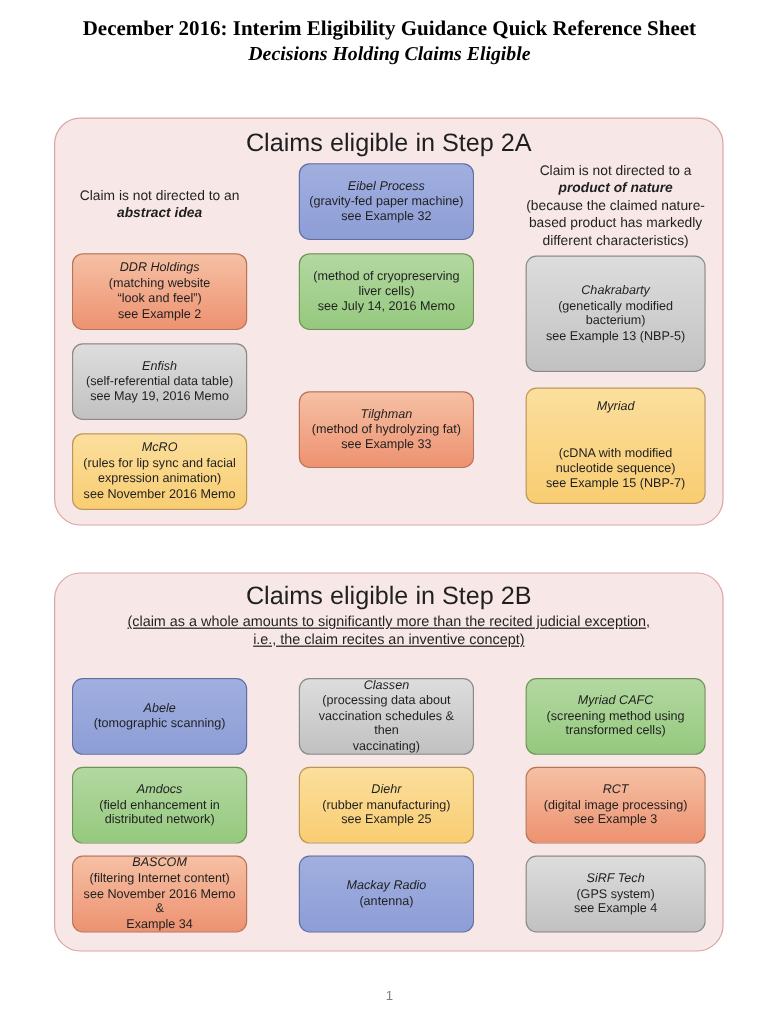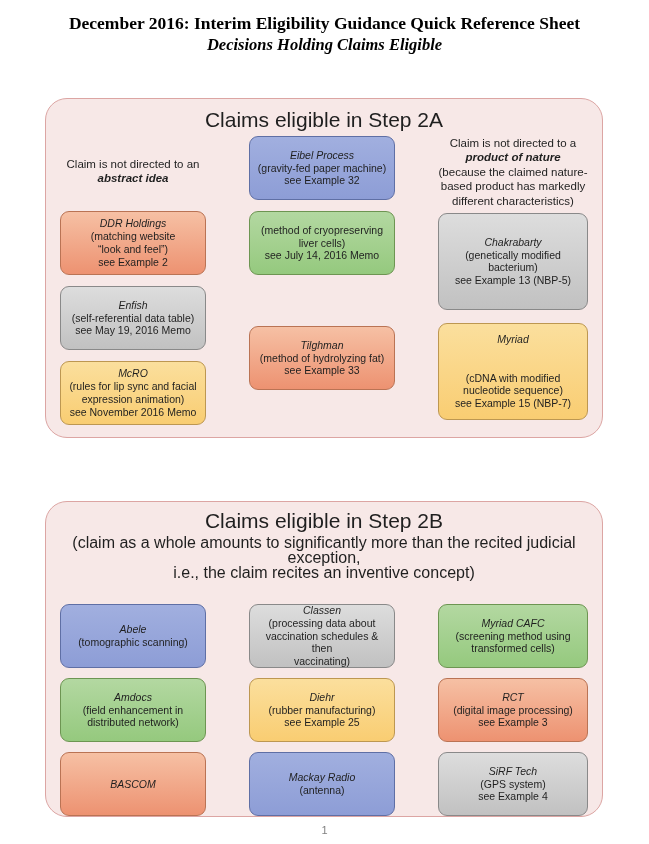--- a/index.html
+++ b/index.html
@@ -6,25 +6,25 @@
   body{background:#ffffff;width:649px;font-family:"Liberation Sans", sans-serif;}
   .sheet{position:relative;width:649px;height:844px;background:#ffffff;overflow:hidden;color:#1f1f1f;}
 
   .doc-title{padding-top:13px;text-align:center;font-family:"Liberation Serif", serif;
              font-weight:bold;font-size:17.5px;line-height:1.25;color:#000;}
   .doc-subtitle{text-align:center;font-family:"Liberation Serif", serif;
                 font-weight:bold;font-style:italic;font-size:16.5px;line-height:1.25;color:#000;}
 
   .panel{position:absolute;left:45px;width:558px;border:1.5px solid;border-radius:22px;box-sizing:border-box;}
   .panel-a{top:98px;height:340px;}
-  .panel-b{top:501px;height:316px;}
+  .panel-b{top:477px;height:316px;}
 
   .panel-title{text-align:center;font-size:21px;line-height:25px;margin-top:0;padding-top:8px;}
   .panel-b .panel-title{padding-top:6px;}
-  .panel-sub{text-align:center;font-size:16px;line-height:15px;white-space:pre-line;margin-top:2px;}
+  .panel-sub{text-align:center;font-size:12px;line-height:15px;white-space:pre-line;margin-top:2px;text-decoration:underline;}
 
   .cols{display:flex;justify-content:space-between;padding:0 14px;margin-top:4px;}
   .panel-b .cols{margin-top:24px;}
   .col{display:flex;flex-direction:column;width:146px;}
   .col.c3{width:150px;}
 
   .col-header{min-height:70px;margin-bottom:5px;display:flex;align-items:center;justify-content:center;
               text-align:center;font-size:11.5px;line-height:1.25;}
   .col.c2 .col-header{margin-left:-24px;margin-right:-24px;}
   .col.c3 .col-header{margin-left:-5px;margin-right:-5px;}
@@ -137,20 +137,23 @@
           <div class="card-name">Abele</div>
           <div class="card-body">(tomographic scanning)</div>
         </div>
         <div class="card" style="background: linear-gradient(rgb(179, 216, 161) 0%, rgb(149, 201, 126) 100%); border-color: rgb(109, 149, 82);">
           <div class="card-name">Amdocs</div>
           <div class="card-body">(field enhancement in
 distributed network)</div>
         </div>
         <div class="card" style="background: linear-gradient(rgb(246, 192, 164) 0%, rgb(237, 146, 113) 100%); border-color: rgb(186, 115, 84);">
           <div class="card-name">BASCOM</div>
+          <div class="card-body">(filtering Internet content)
+see November 2016 Memo &amp;
+Example 34</div>
         </div>
       </div>
 
       <div class="col c2">
         <div class="card" style="background: linear-gradient(rgb(221, 221, 221) 0%, rgb(193, 193, 193) 100%); border-color: rgb(137, 137, 137);">
           <div class="card-name">Classen</div>
           <div class="card-body">(processing data about
 vaccination schedules &amp; then
 vaccinating)</div>
         </div>

